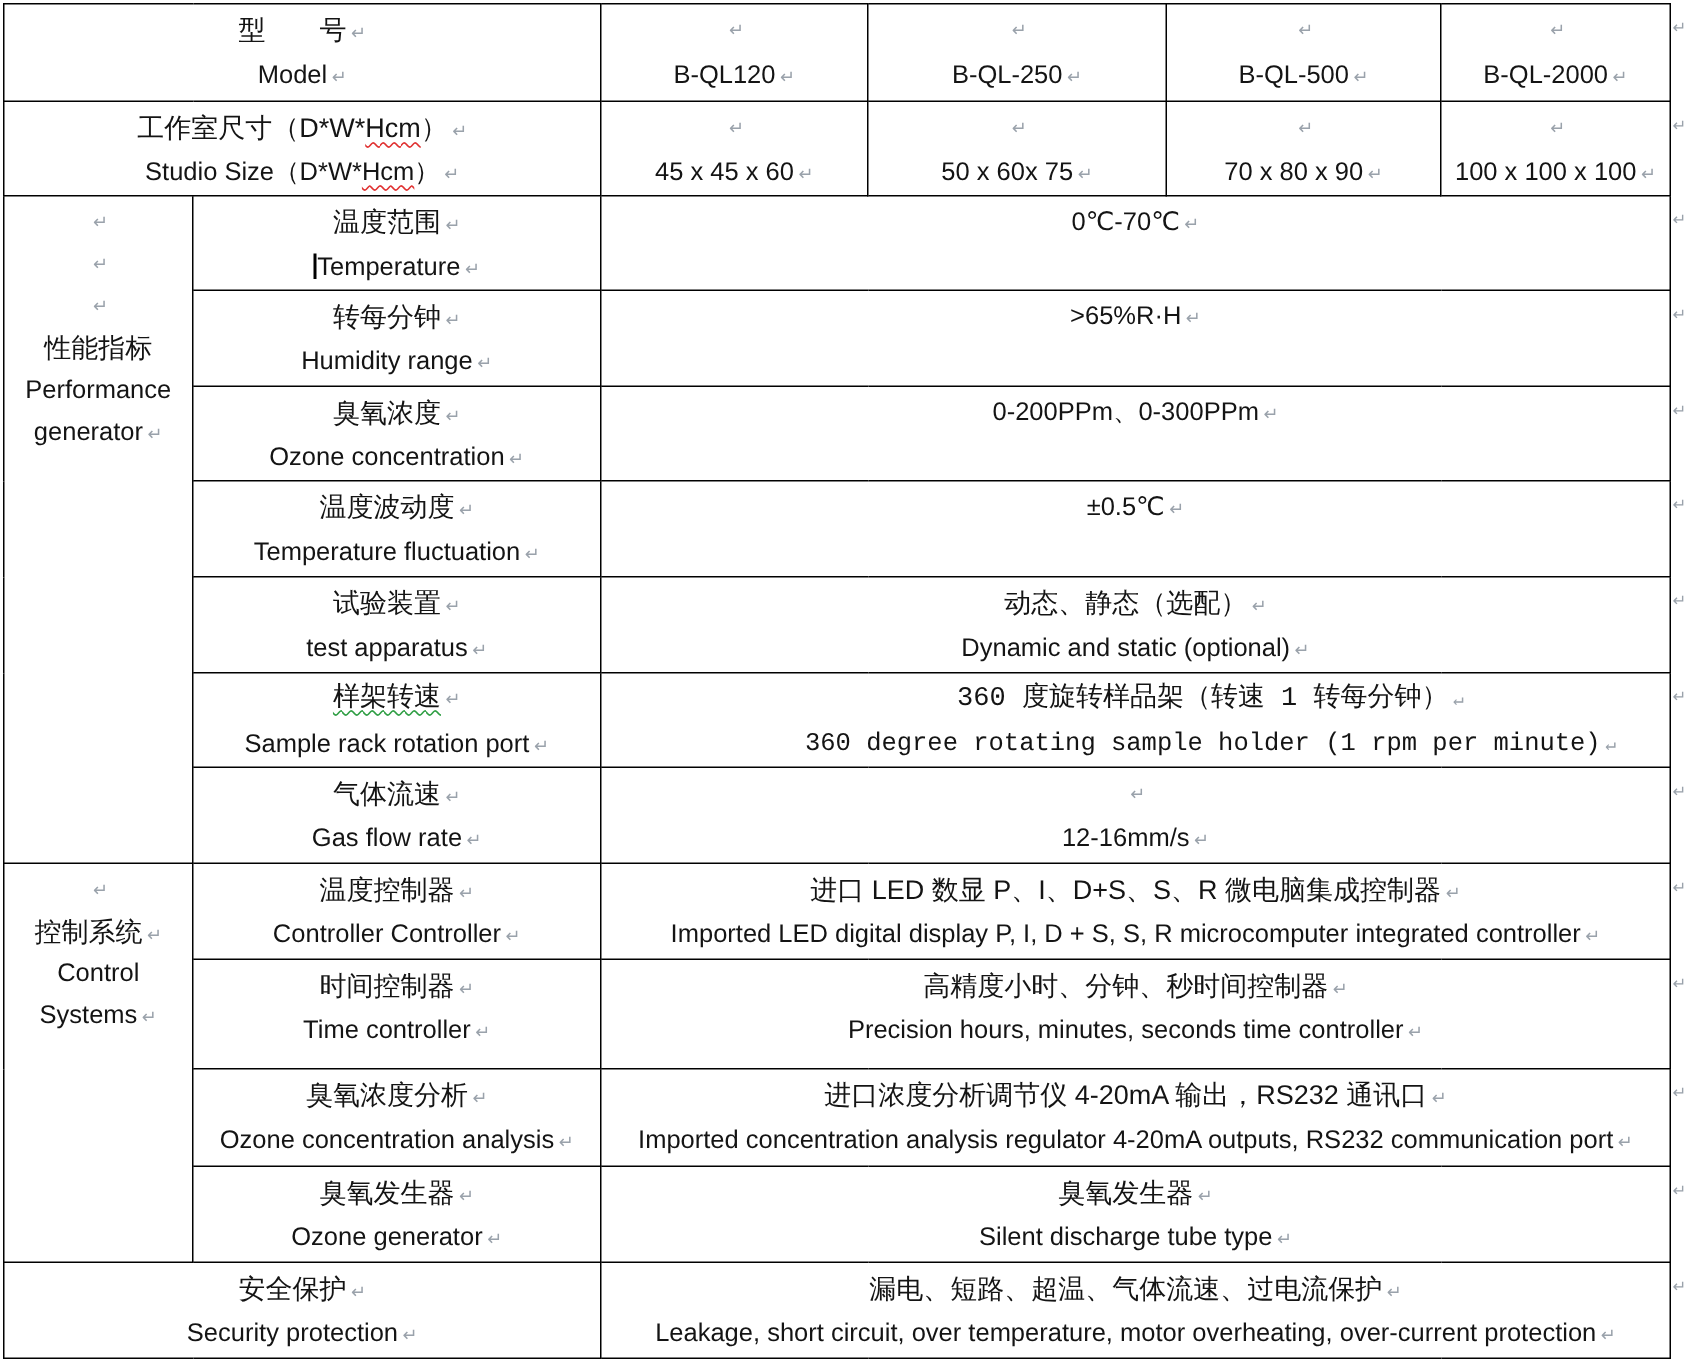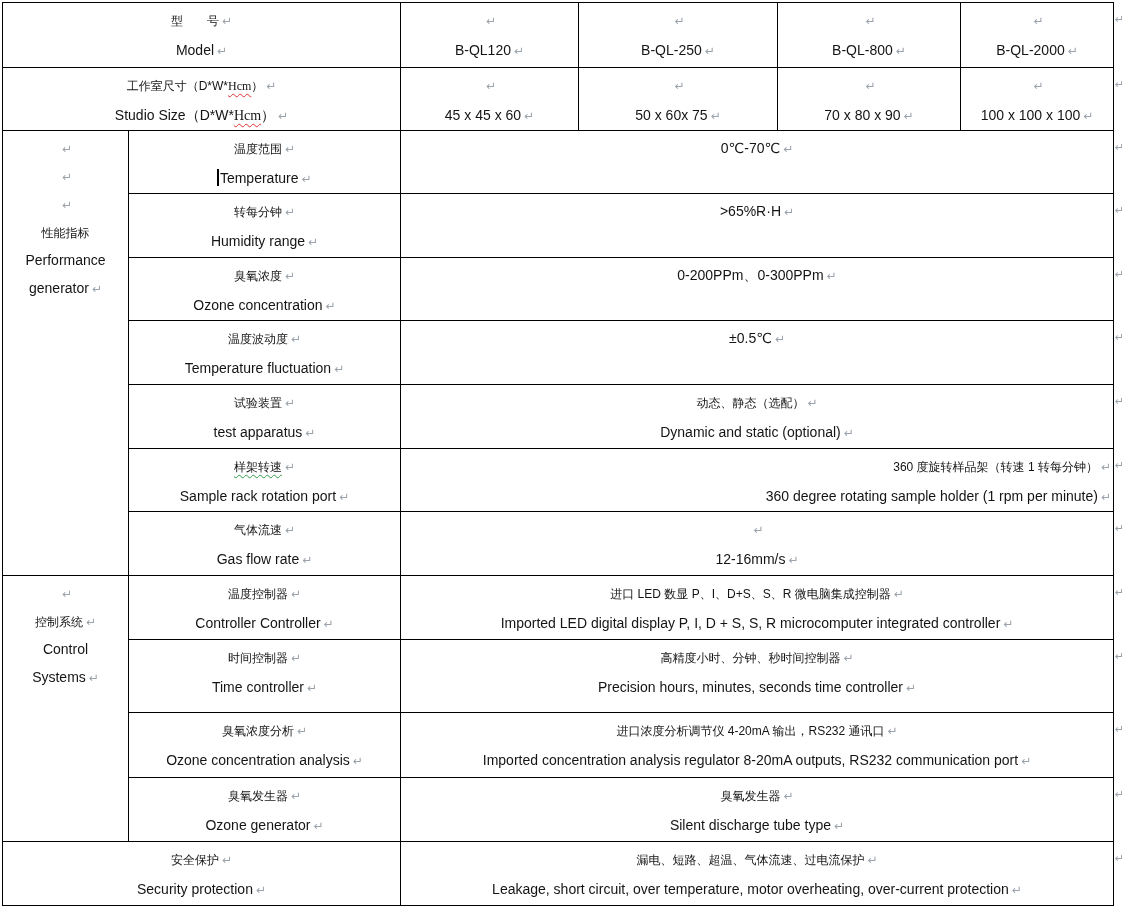--- a/index.html
+++ b/index.html
@@ -10,28 +10,28 @@
   }
   table.spec{
     border-collapse:collapse;table-layout:fixed;
     position:absolute;left:2px;top:2px;width:1111px;
   }
   td{
     border:1.6px solid #000;vertical-align:top;
     padding:2px 2px 0 2px;overflow:hidden;
   }
   .ln{height:30px;line-height:30px;text-align:center;white-space:nowrap;}
-  .ln.vleft{text-align:right;padding-left:100px;}
-  .zh{font-size:12px;}
-  .en{font-size:14px;}
+  .ln.vleft{text-align:center;padding-left:100px;font-family:Liberation Mono, monospace;}
+  .zh{font-size:18px;}
+  .en{font-size:17px;}
   .pm{color:#9aa2ab;font-size:12px;padding-left:3px;}
   .endmark{position:absolute;left:1115px;color:#9aa2ab;font-size:11px;line-height:11px;}
   .caret{display:inline-block;width:1.5px;height:17px;background:#000;vertical-align:-3px;margin-right:1px;}
-  .sq-red{text-decoration-line:underline;text-decoration-style:wavy;text-decoration-color:#e03131;text-decoration-thickness:1px;text-underline-offset:3px;font-family:Liberation Serif, serif;}
-  .sq-green{text-decoration-line:underline;text-decoration-style:wavy;text-decoration-color:#2f9e44;text-decoration-thickness:1px;text-underline-offset:3px;}
+  .sq-red{text-decoration-line:underline;text-decoration-style:wavy;text-decoration-color:#e03131;text-decoration-thickness:1px;text-underline-offset:3px;}
+  .sq-green{text-decoration-line:underline;text-decoration-style:wavy;text-decoration-color:#2f9e44;text-decoration-thickness:1px;text-underline-offset:3px;font-family:Liberation Mono, monospace;}
 </style>
 </head>
 <body>
 
 <table class="spec">
   <colgroup>
     <col style="width:126px">
       <col style="width:272px">
       <col style="width:178px">
     <col style="width:199px">
@@ -48,21 +48,21 @@
     <td>
       <div class="ln"><span class="pm">↵</span></div>
       <div class="ln"><span class="en">B-QL120</span><span class="pm">↵</span></div>
     </td>
     <td>
       <div class="ln"><span class="pm">↵</span></div>
       <div class="ln"><span class="en">B-QL-250</span><span class="pm">↵</span></div>
     </td>
     <td>
       <div class="ln"><span class="pm">↵</span></div>
-      <div class="ln"><span class="en">B-QL-800</span><span class="pm">↵</span></div>
+      <div class="ln"><span class="en">B-QL-500</span><span class="pm">↵</span></div>
     </td>
     <td>
       <div class="ln"><span class="pm">↵</span></div>
       <div class="ln"><span class="en">B-QL-2000</span><span class="pm">↵</span></div>
     </td>
   </tr>
 
   <tr style="height:63px">
     <td colspan="2">
       <div class="ln"><span class="zh"><span>工作室尺寸（D*W*</span><span class="sq-red">Hcm</span><span>）</span></span><span class="pm">↵</span></div>
@@ -187,21 +187,21 @@
       <div class="ln"><span class="en">Precision hours, minutes, seconds time controller</span><span class="pm">↵</span></div>
     </td>
   </tr>
   <tr style="height:65px">
     <td>
       <div class="ln"><span class="zh">臭氧浓度分析</span><span class="pm">↵</span></div>
       <div class="ln"><span class="en">Ozone concentration analysis</span><span class="pm">↵</span></div>
     </td>
     <td colspan="4">
       <div class="ln"><span class="zh">进口浓度分析调节仪 4-20mA 输出，RS232 通讯口</span><span class="pm">↵</span></div>
-      <div class="ln"><span class="en">Imported concentration analysis regulator 8-20mA outputs, RS232 communication port</span><span class="pm">↵</span></div>
+      <div class="ln"><span class="en">Imported concentration analysis regulator 4-20mA outputs, RS232 communication port</span><span class="pm">↵</span></div>
     </td>
   </tr>
   <tr style="height:64px">
     <td>
       <div class="ln"><span class="zh">臭氧发生器</span><span class="pm">↵</span></div>
       <div class="ln"><span class="en">Ozone generator</span><span class="pm">↵</span></div>
     </td>
     <td colspan="4">
       <div class="ln"><span class="zh">臭氧发生器</span><span class="pm">↵</span></div>
       <div class="ln"><span class="en">Silent discharge tube type</span><span class="pm">↵</span></div>

